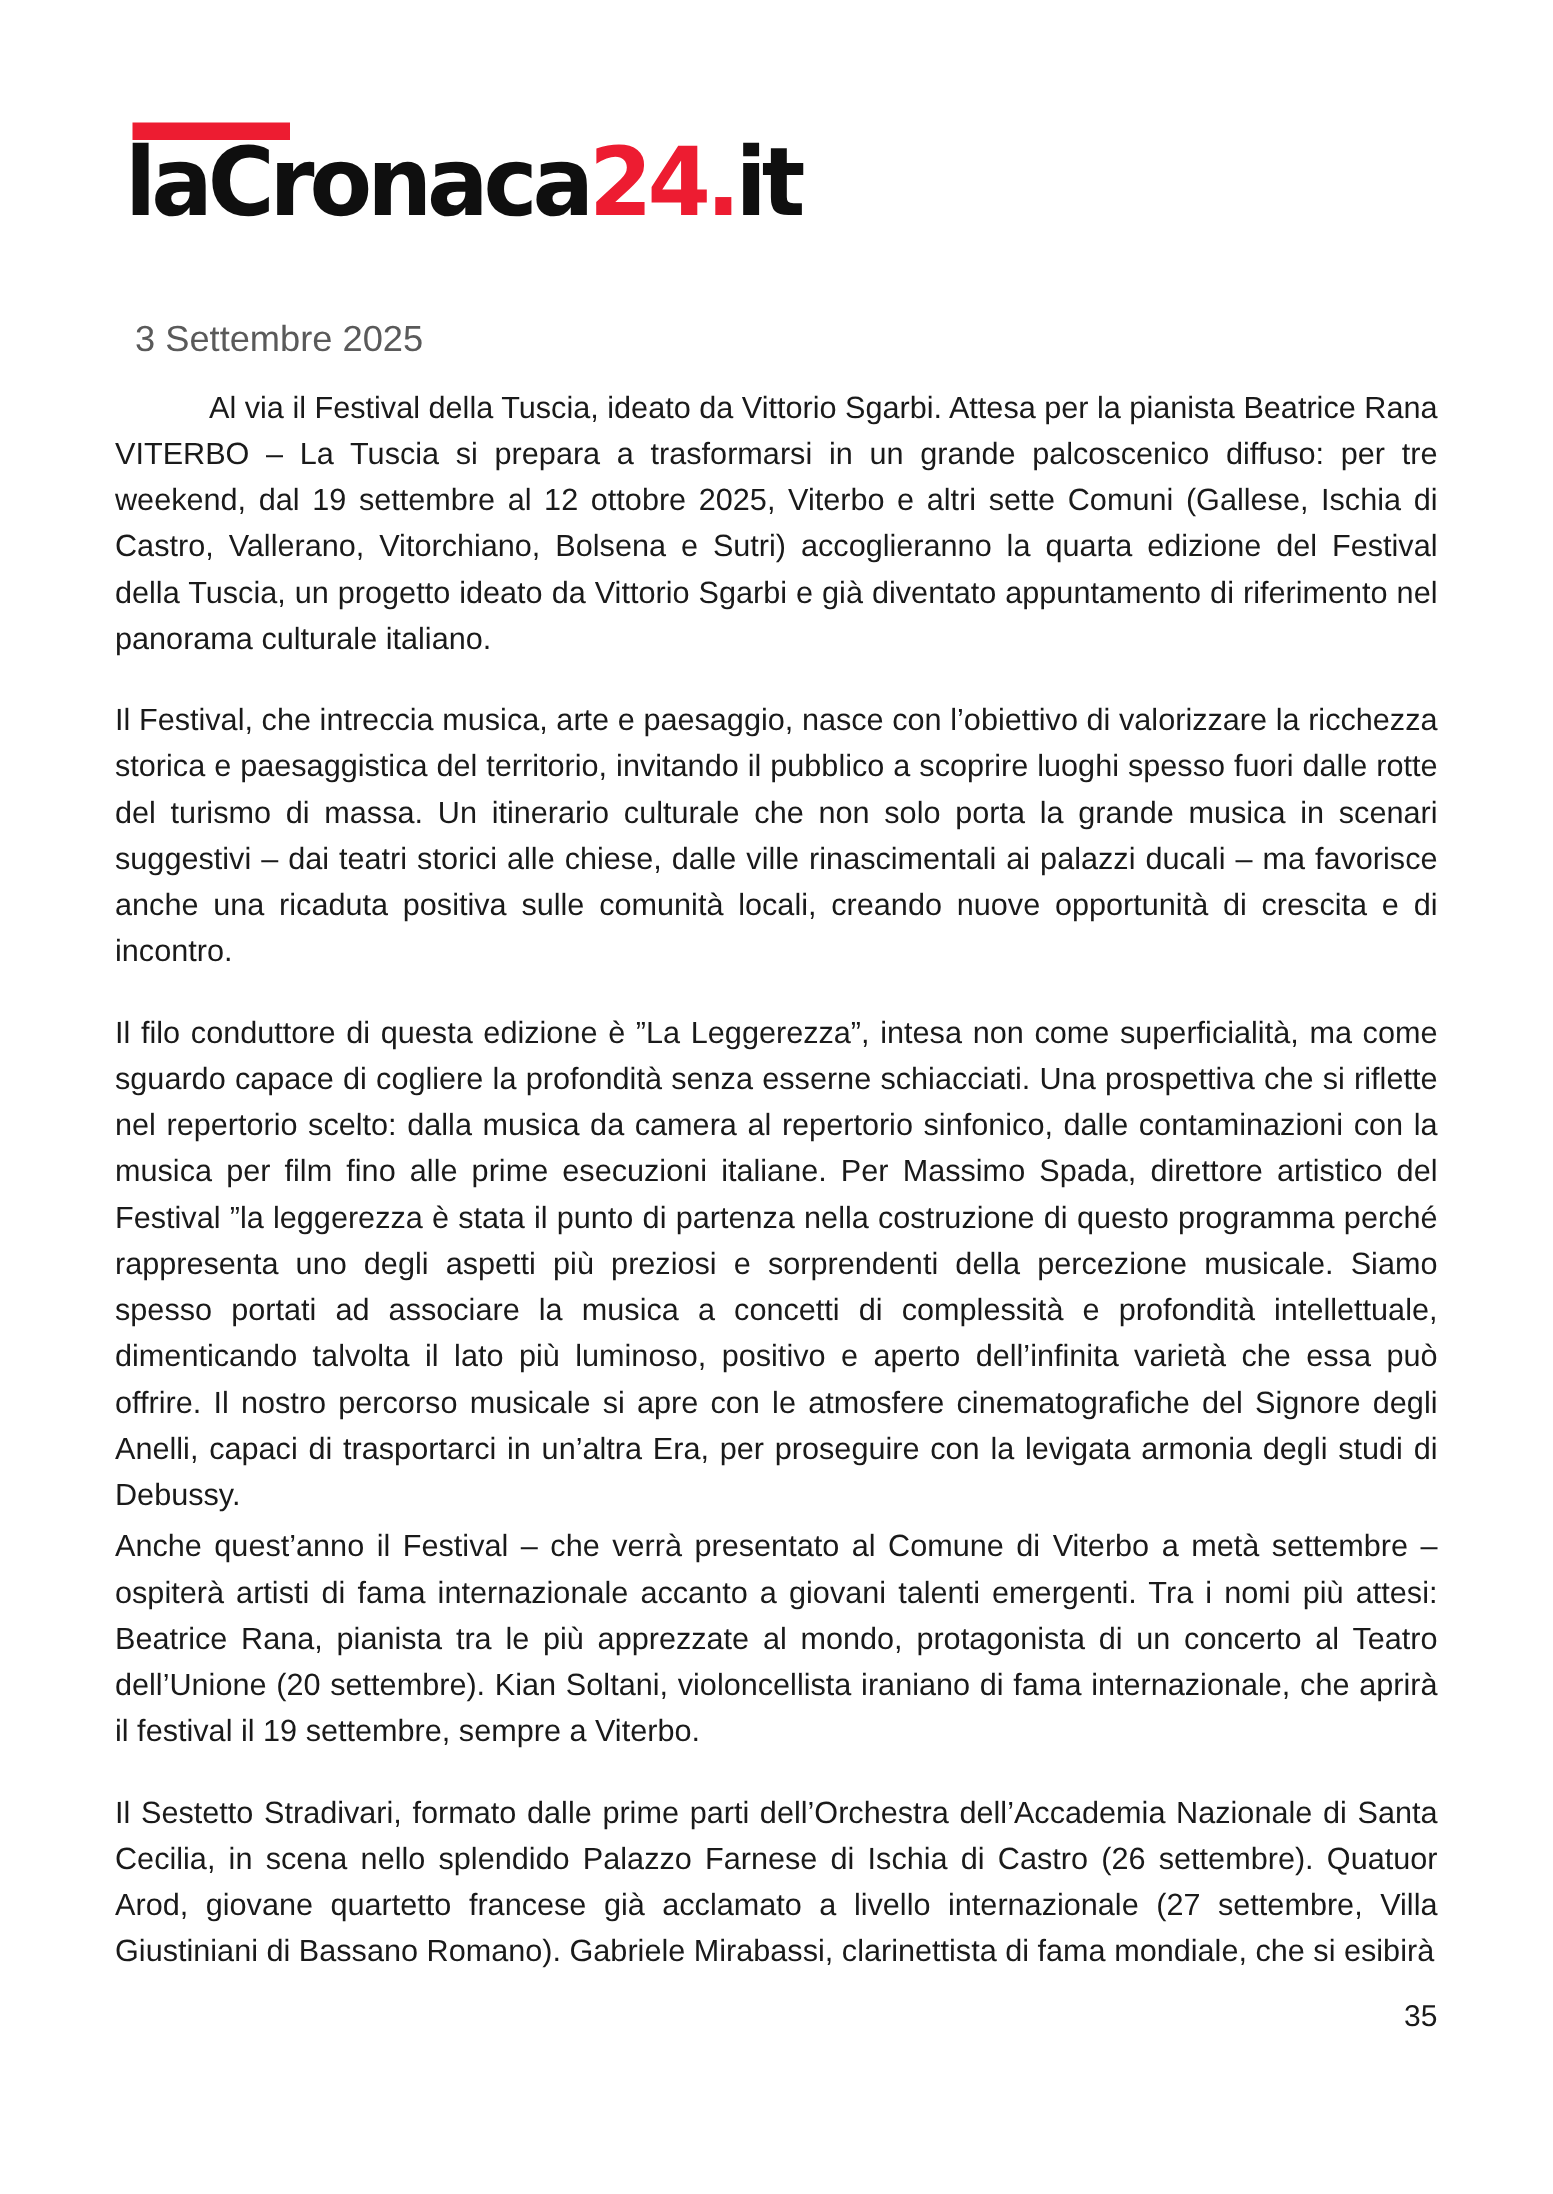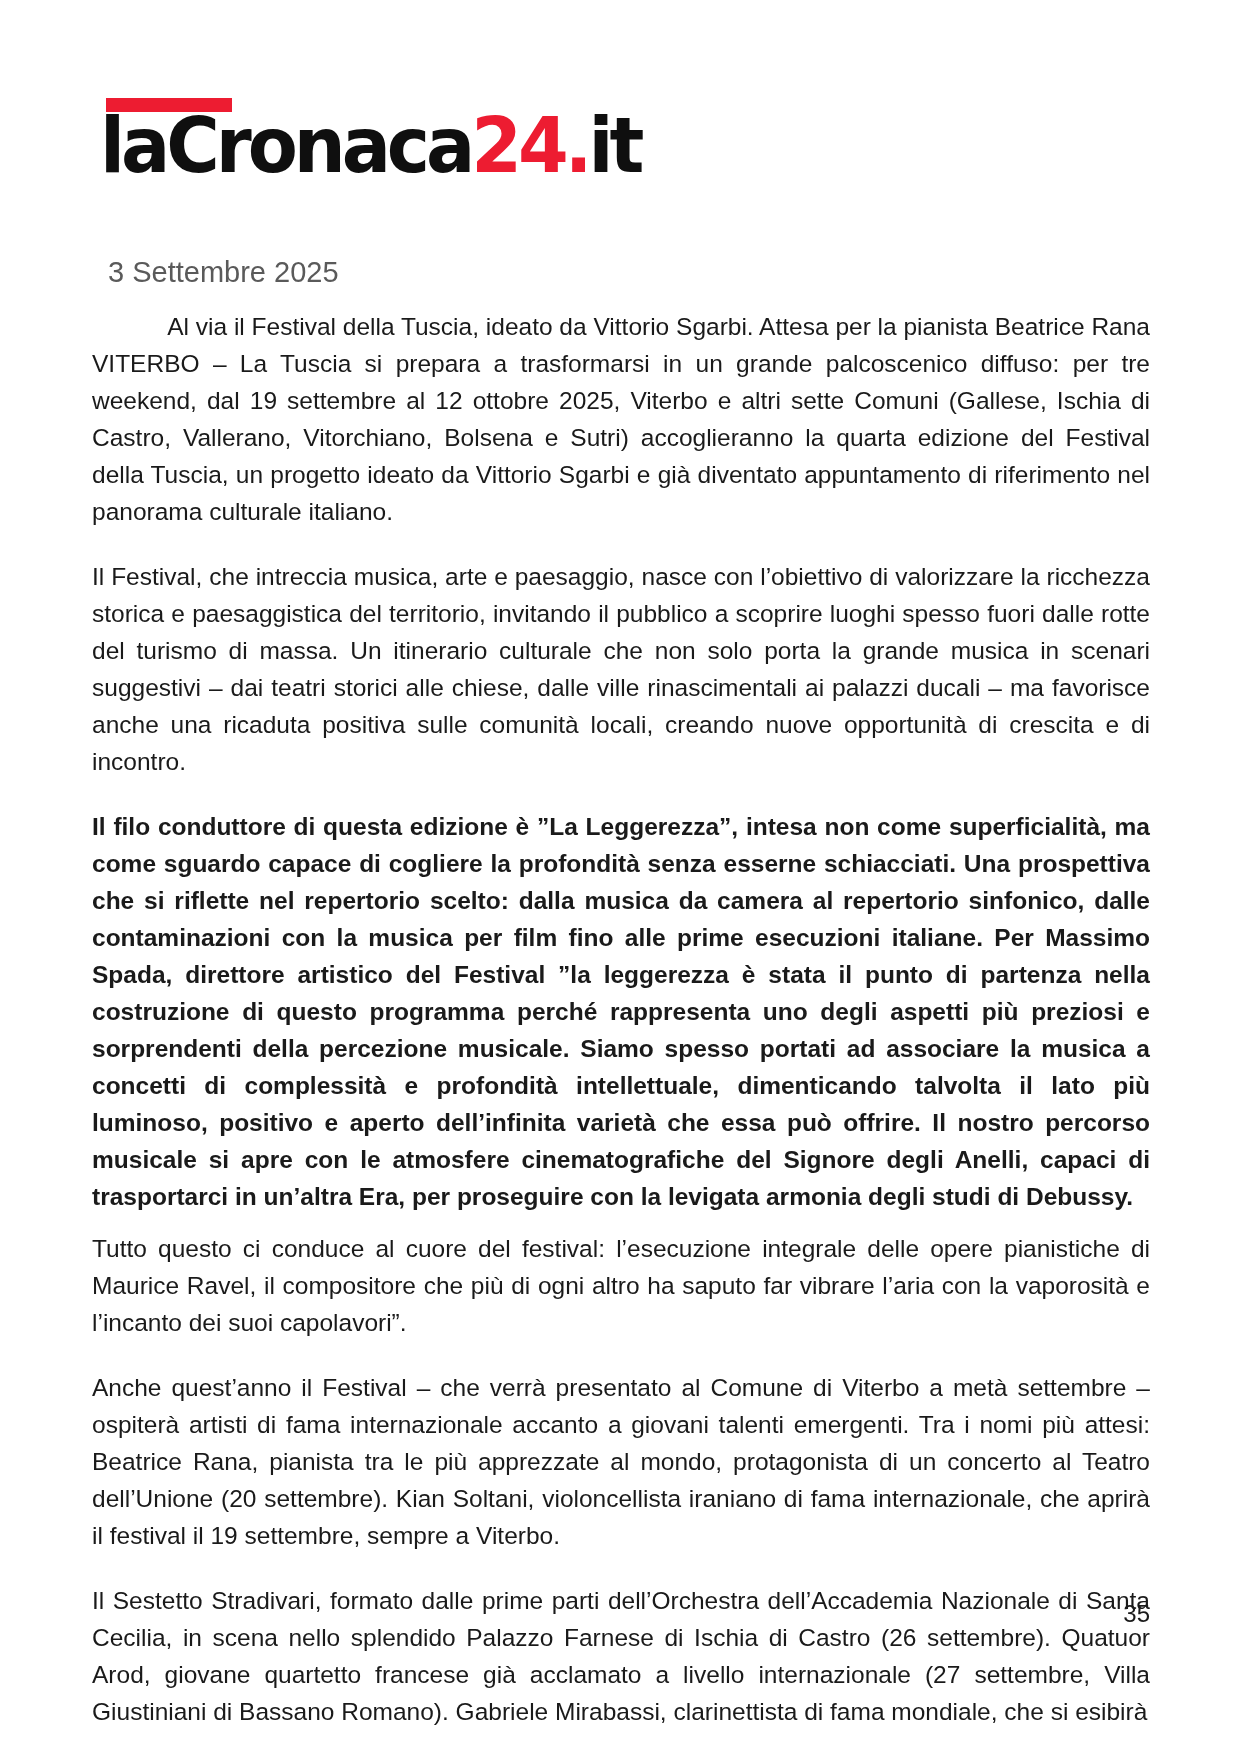--- a/index.html
+++ b/index.html
@@ -89,22 +89,21 @@
     text-align: justify;
     text-justify: inter-word;
     -webkit-hyphens: none;
     hyphens: none;
   }
   .article p.lead-line {
     text-align: right;
     margin-bottom: 0;
   }
   .article p.no-gap {
-    margin-bottom: 15px;
-    font-weight: bold;
+    margin-bottom: 4px;
   }
   .article p:last-child {
     margin-bottom: 0;
   }
 
   
   .page-number {
     position: absolute;
     right: 92px;
     top: 1600px;
@@ -123,20 +122,19 @@
     <div class="logo-word"><span class="logo-black">laCronaca</span><span class="logo-red">24.</span><span class="logo-black">it</span></div>
   </div>
 
   <div class="pub-date">3 Settembre 2025</div>
 
   <div class="article">
     <p class="lead-line">Al via il Festival della Tuscia, ideato da Vittorio Sgarbi. Attesa per la pianista Beatrice Rana</p>
     <p>VITERBO – La Tuscia si prepara a trasformarsi in un grande palcoscenico diffuso: per tre weekend, dal 19 settembre al 12 ottobre 2025, Viterbo e altri sette Comuni (Gallese, Ischia di Castro, Vallerano, Vitorchiano, Bolsena e Sutri) accoglieranno la quarta edizione del Festival della Tuscia, un progetto ideato da Vittorio Sgarbi e già diventato appuntamento di riferimento nel panorama culturale italiano.</p>
     <p>Il Festival, che intreccia musica, arte e paesaggio, nasce con l’obiettivo di valorizzare la ricchezza storica e paesaggistica del territorio, invitando il pubblico a scoprire luoghi spesso fuori dalle rotte del turismo di massa. Un itinerario culturale che non solo porta la grande musica in scenari suggestivi – dai teatri storici alle chiese, dalle ville rinascimentali ai palazzi ducali – ma favorisce anche una ricaduta positiva sulle comunità locali, creando nuove opportunità di crescita e di incontro.</p>
     <p class="no-gap">Il filo conduttore di questa edizione è ”La Leggerezza”, intesa non come superficialità, ma come sguardo capace di cogliere la profondità senza esserne schiacciati. Una prospettiva che si riflette nel repertorio scelto: dalla musica da camera al repertorio sinfonico, dalle contaminazioni con la musica per film fino alle prime esecuzioni italiane. Per Massimo Spada, direttore artistico del Festival ”la leggerezza è stata il punto di partenza nella costruzione di questo programma perché rappresenta uno degli aspetti più preziosi e sorprendenti della percezione musicale. Siamo spesso portati ad associare la musica a concetti di complessità e profondità intellettuale, dimenticando talvolta il lato più luminoso, positivo e aperto dell’infinita varietà che essa può offrire. Il nostro percorso musicale si apre con le atmosfere cinematografiche del Signore degli Anelli, capaci di trasportarci in un’altra Era, per proseguire con la levigata armonia degli studi di Debussy.</p>
-    <p>Tutto questo ci conduce al cuore del festival: l’esecuzione integrale delle opere pianistiche di Maurice Ravel, il compositore che più di ogni altro ha saputo far vibrare l’aria con la vaporosità e l’incanto dei suoi capolavori”.</p>
     <p>Anche quest’anno il Festival – che verrà presentato al Comune di Viterbo a metà settembre – ospiterà artisti di fama internazionale accanto a giovani talenti emergenti. Tra i nomi più attesi: Beatrice Rana, pianista tra le più apprezzate al mondo, protagonista di un concerto al Teatro dell’Unione (20 settembre). Kian Soltani, violoncellista iraniano di fama internazionale, che aprirà il festival il 19 settembre, sempre a Viterbo.</p>
     <p>Il Sestetto Stradivari, formato dalle prime parti dell’Orchestra dell’Accademia Nazionale di Santa Cecilia, in scena nello splendido Palazzo Farnese di Ischia di Castro (26 settembre). Quatuor Arod, giovane quartetto francese già acclamato a livello internazionale (27 settembre, Villa Giustiniani di Bassano Romano). Gabriele Mirabassi, clarinettista di fama mondiale, che si esibirà</p>
   </div>
 
   <div class="page-number">35</div>
 
 </div>
 
 </body></html>

